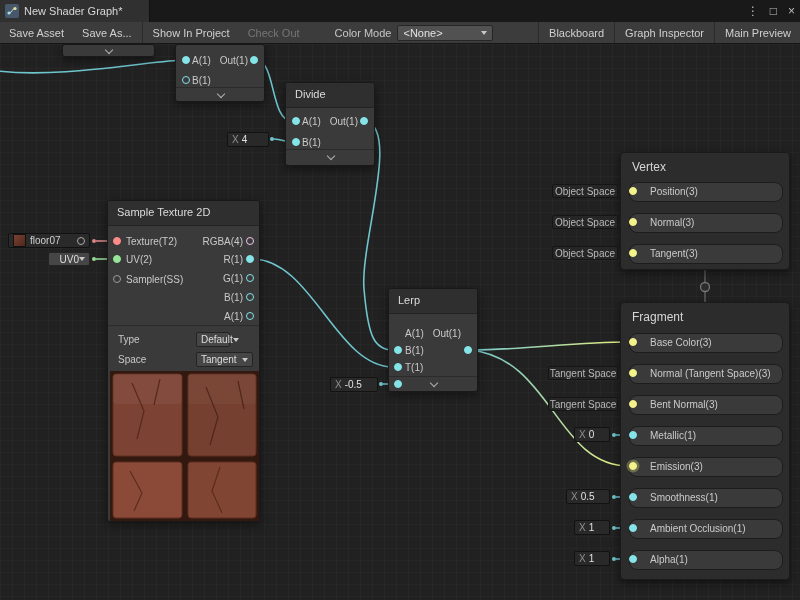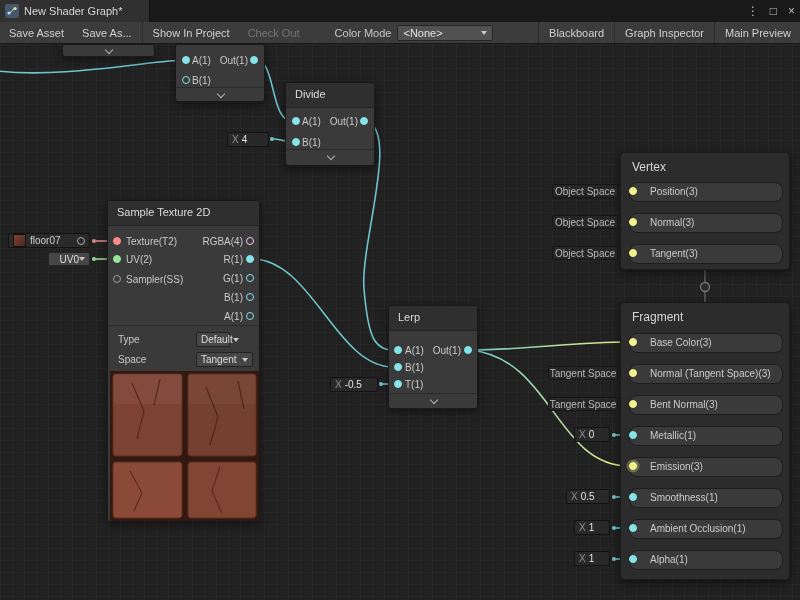--- a/index.html
+++ b/index.html
@@ -237,21 +237,21 @@
     <span class="thumb"></span>
     <span>floor07</span>
     <span class="ring-icon"></span>
   </div>
 
   <div class="dd" style="left:48px;top:208px;width:42px;height:14px;justify-content:flex-end;">
     <span>UV0</span>
     <span class="dd-tri"></span>
   </div>
 
-  <div class="node" style="left:388px;top:261px;width:90px;height:104px;text-decoration:underline;">
+  <div class="node" style="left:388px;top:244px;width:90px;height:104px;text-decoration:underline;">
     <div class="node-head">
       <span class="node-title">Lerp</span>
     </div>
     <span class="plabel" style="left:16px;top:39px;">A(1)</span>
     <span class="plabel" style="left:16px;top:56px;">B(1)</span>
     <span class="plabel" style="left:16px;top:73px;">T(1)</span>
     <span class="out-label" style="top:39px;">Out(1)</span>
     <div class="ndiv" style="top:87px;"></div>
     <span class="chev" style="left:40px;top:91px;"></span>
   </div>

